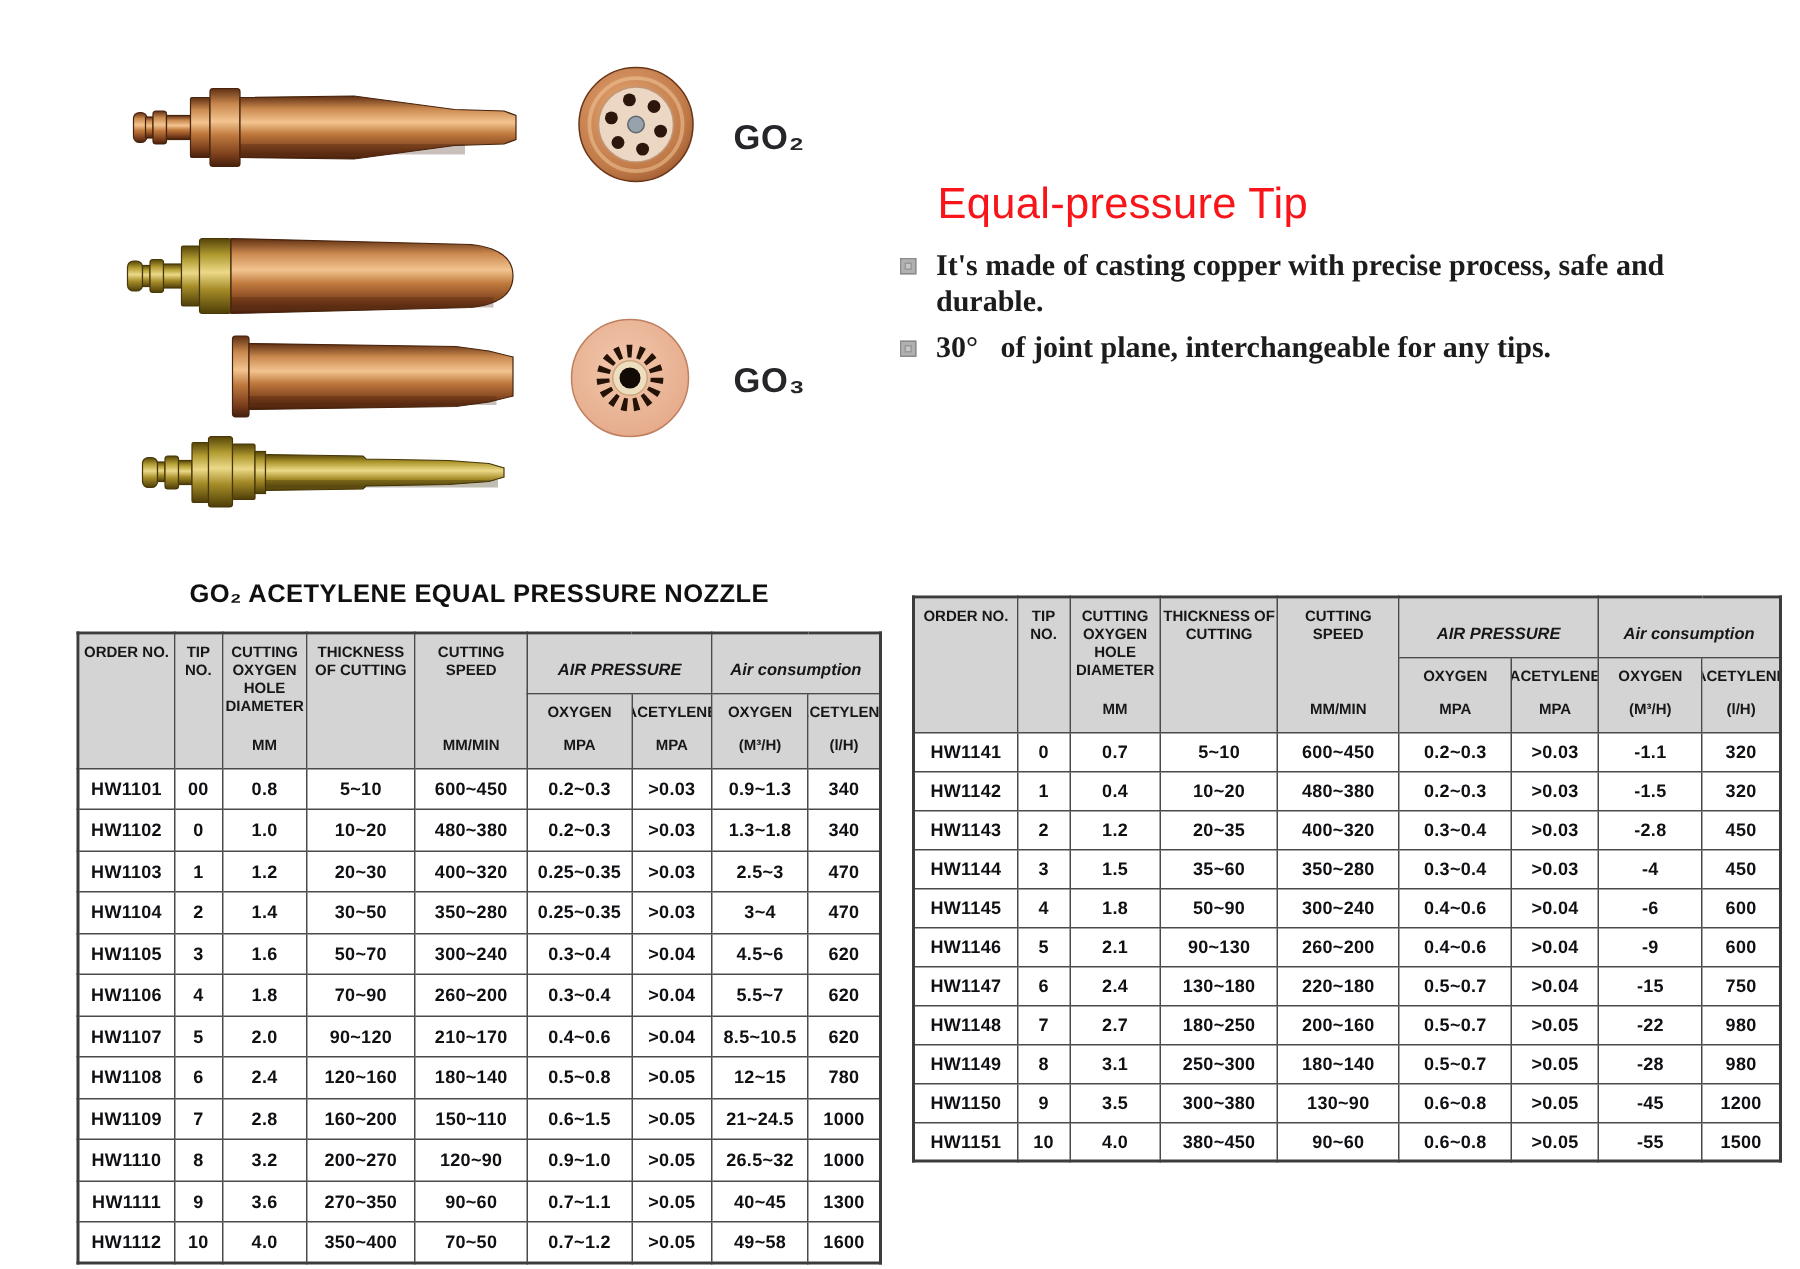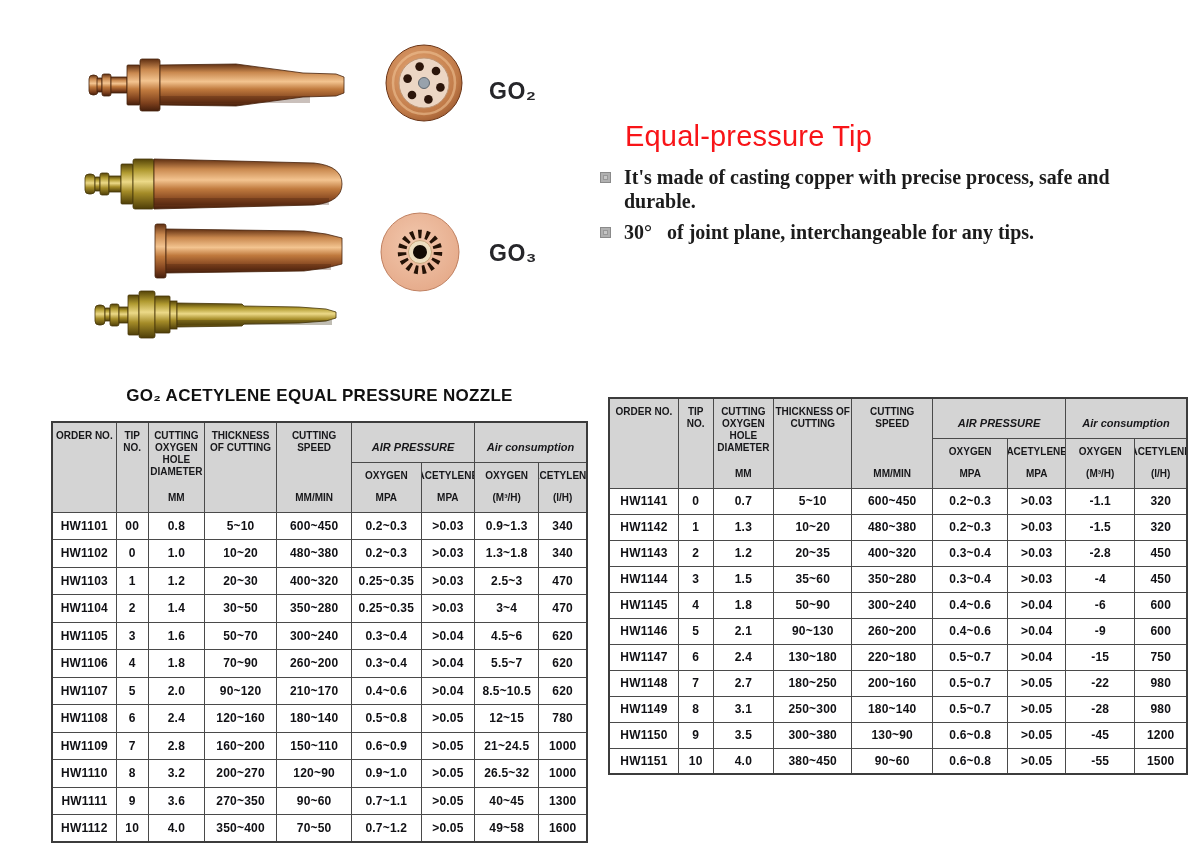--- a/index.html
+++ b/index.html
@@ -355,21 +355,21 @@
             <td>&gt;0.05</td>
             <td>12~15</td>
             <td>780</td>
           </tr>
           <tr>
             <td>HW1109</td>
             <td>7</td>
             <td>2.8</td>
             <td>160~200</td>
             <td>150~110</td>
-            <td>0.6~0.9</td>
+            <td>0.6~1.5</td>
             <td>&gt;0.05</td>
             <td>21~24.5</td>
             <td>1000</td>
           </tr>
           <tr>
             <td>HW1110</td>
             <td>8</td>
             <td>3.2</td>
             <td>200~270</td>
             <td>120~90</td>
@@ -492,21 +492,21 @@
             <td>5~10</td>
             <td>600~450</td>
             <td>0.2~0.3</td>
             <td>&gt;0.03</td>
             <td>-1.1</td>
             <td>320</td>
           </tr>
           <tr>
             <td>HW1142</td>
             <td>1</td>
-            <td>1.3</td>
+            <td>0.4</td>
             <td>10~20</td>
             <td>480~380</td>
             <td>0.2~0.3</td>
             <td>&gt;0.03</td>
             <td>-1.5</td>
             <td>320</td>
           </tr>
           <tr>
             <td>HW1143</td>
             <td>2</td>

